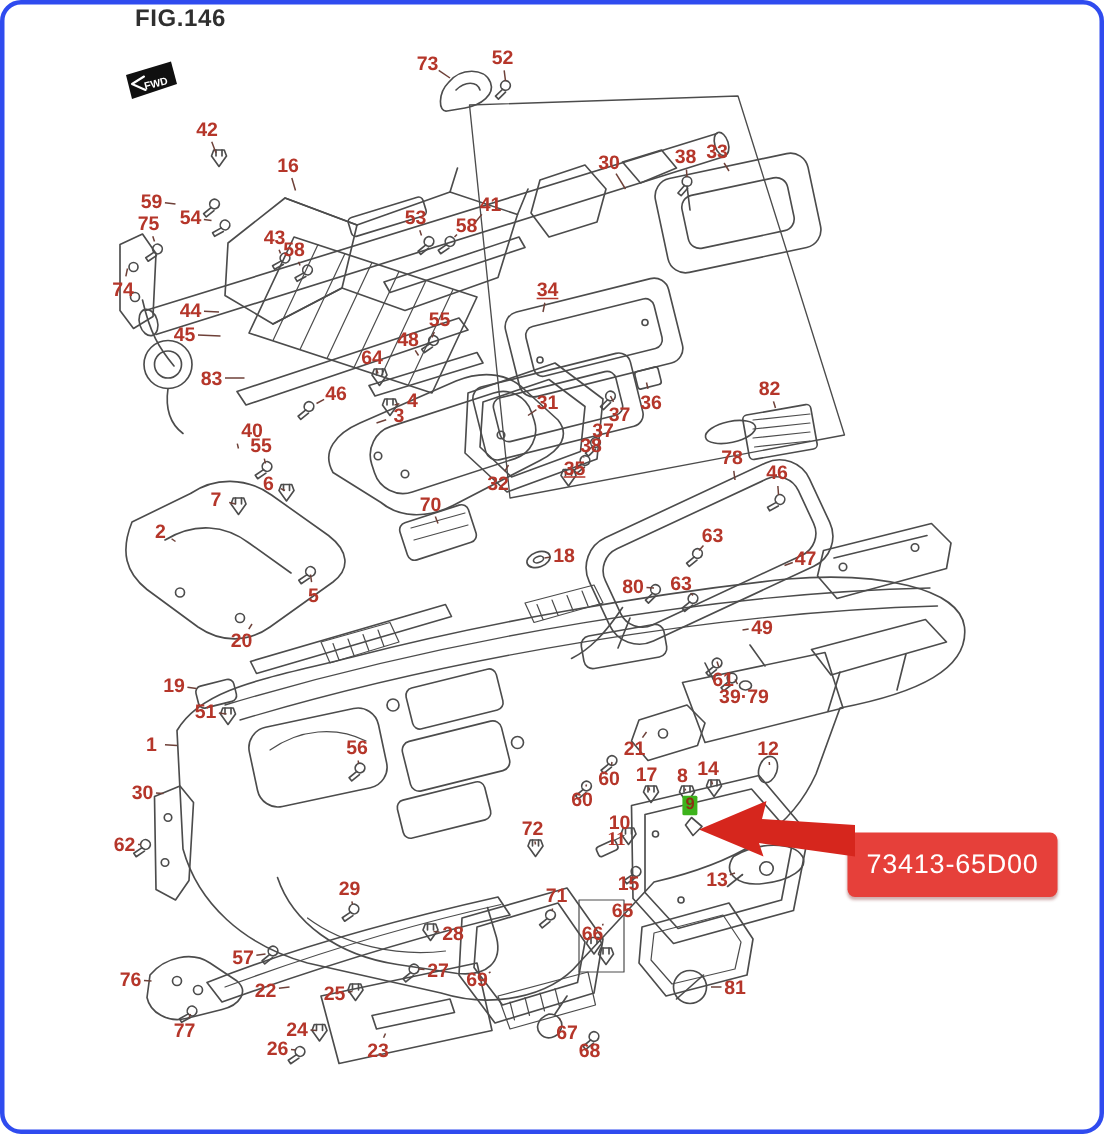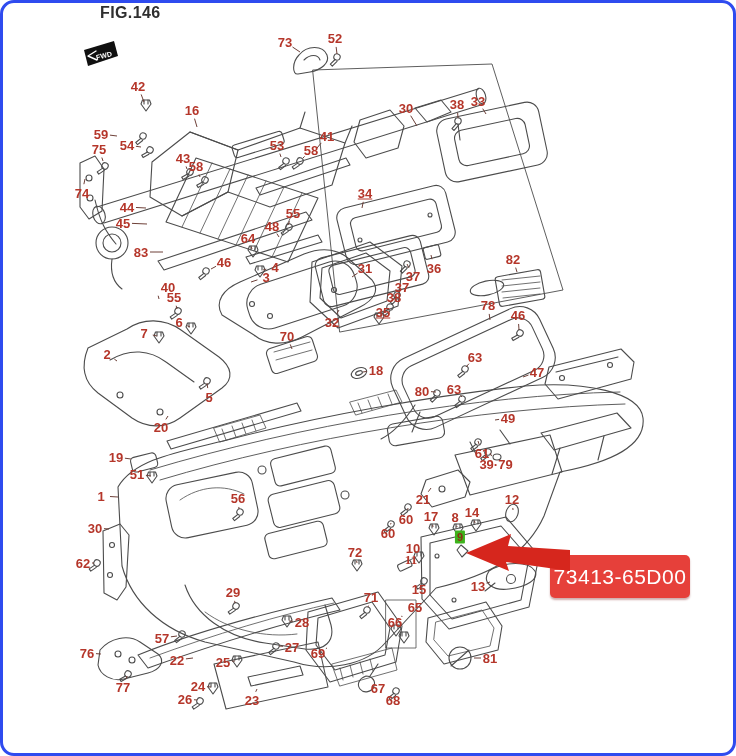--- a/index.html
+++ b/index.html
@@ -9,25 +9,25 @@
     --border-blue:#2f4bef; --line-art:#4c4c4c;
     --title-text:#2f2f2f; --badge-bg:#101010; --badge-text:#ffffff;
   }
   html,body{margin:0;padding:0;}
   body{width:736px;height:756px;position:relative;background:#ffffff;overflow:hidden;
        font-family:"Liberation Sans",sans-serif;}
   #art{position:absolute;left:0;top:0;z-index:1;}
   #art g.ink{stroke:var(--line-art);}
   .frame{position:absolute;inset:0;border:3px solid var(--border-blue);border-radius:14px;
          pointer-events:none;z-index:50;}
-  .fig-title{position:absolute;left:100px;top:4px;font-size:16px;font-weight:600;
+  .fig-title{position:absolute;left:90px;top:4px;font-size:16px;font-weight:600;
          letter-spacing:.4px;color:var(--title-text);z-index:10;}
-  .part-box{position:absolute;left:550px;top:555px;width:140px;height:43px;
+  .part-box{position:absolute;left:565px;top:555px;width:140px;height:43px;
          background:var(--box-red);border-radius:5px;display:flex;align-items:center;
-         justify-content:center;color:var(--box-text);font-size:21px;letter-spacing:.5px;
+         justify-content:center;color:var(--box-text);font-size:18px;letter-spacing:.5px;
          z-index:8;box-shadow:0 2px 2px rgba(120,20,20,.35);}
   #overlay{position:absolute;left:0;top:0;z-index:9;pointer-events:none;}
   #callouts{position:absolute;inset:0;z-index:10;pointer-events:none;}
   .callout{position:absolute;transform:translate(-50%,-50%);font-weight:bold;font-size:13px;
          color:var(--callout);white-space:nowrap;line-height:1;}
   .callout.hl{background:var(--highlight-green);color:var(--highlight-text);
          font-size:11px;padding:1px 2px;border-radius:1px;}
 </style>
 </head>
 <body>

